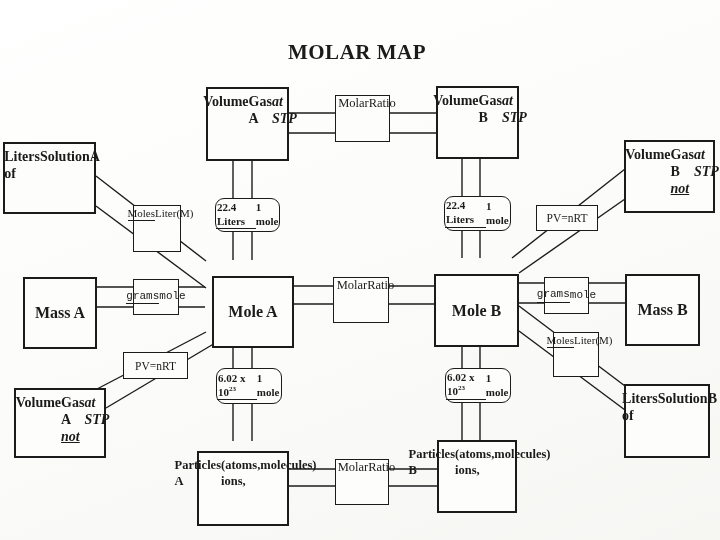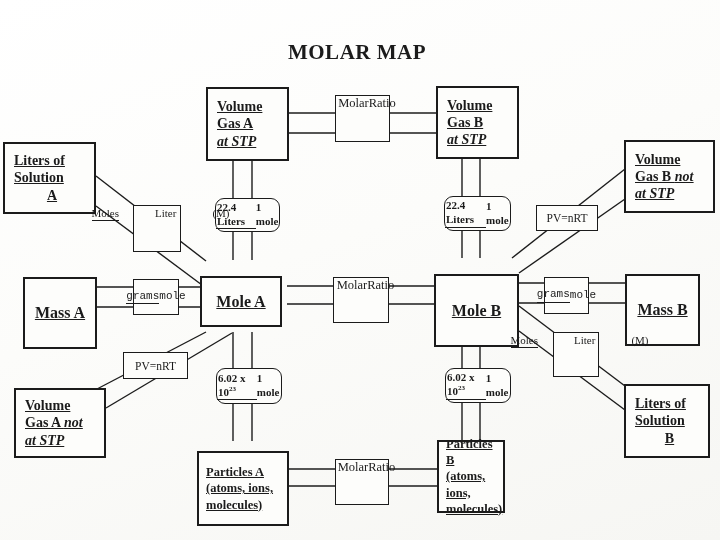--- a/index.html
+++ b/index.html
@@ -13,40 +13,39 @@
     position:relative;width:720px;height:540px;
     background:linear-gradient(160deg,#ffffff 0%,#fcfcfa 45%,#f6f6f3 100%);
     color:#1b1b1b;
   }
   #wires{position:absolute;left:0;top:0;width:720px;height:540px;}
   .node{
     position:absolute;
     background:#fdfdfb;
     border:2px solid #1b1b1b;
     box-sizing:border-box;
-    display:flex;flex-direction:column;justify-content:center;
+    display:flex;flex-direction:row;justify-content:center;
     font-weight:bold;
     line-height:1.22;
-    text-decoration:underline;
   }
   .node.big{font-size:14px;padding:4px 4px 4px 9px;}
   .node.center{align-items:center;justify-content:center;font-size:16px;padding:0;margin-top:16px;}
   .node.particles{font-size:12.5px;padding:4px 2px 4px 7px;line-height:1.3;}
   .small{
     position:absolute;
     background:#fdfdfb;
     border:1.5px solid #1b1b1b;
     box-sizing:border-box;
     display:flex;flex-direction:row;justify-content:center;align-items:center;
     font-weight:normal;
   }
   .small.ratio{font-size:12.5px;line-height:1.25;align-items:flex-start;padding-left:9px;}
   .small.frac{font-size:11px;font-weight:bold;line-height:1.25;border-radius:9px;}
   .small.frac .bar{border-bottom:1.2px solid #1b1b1b;padding:0 1px;}
-  .small.molarity{font-size:11px;line-height:1.3;align-items:flex-start;padding-left:7px;gap:36px;}
+  .small.molarity{font-size:11px;line-height:1.3;align-items:flex-start;padding-left:7px;}
   .small.molarity .bar{border-bottom:1.2px solid #1b1b1b;}
   .small.gpm{font-size:11px;line-height:1.25;font-family:Liberation Mono, monospace;}
   .small.gpm .bar{border-bottom:1.2px solid #1b1b1b;}
   .small.pv{font-size:11.5px;}
   sup{font-size:7px;vertical-align:super;line-height:0;}
   .it{font-style:italic;}
   .notword{font-style:italic;text-decoration:underline;}
   .ctr{text-align:center;}
   #title{
     position:absolute;top:40px;left:0;width:714px;
@@ -155,21 +154,21 @@
 
   <div class="node center" style="left:23px;top:261px;width:74px;height:72px;">
     <span>Mass A</span>
   </div>
 
   <div class="small gpm" style="left:133px;top:279px;width:46px;height:36px;">
     <span class="bar">grams</span>
     <span>mole</span>
   </div>
 
-  <div class="node center" style="left:200px;top:260px;width:82px;height:51px;">
+  <div class="node center" style="left:212px;top:260px;width:82px;height:72px;">
     <span>Mole A</span>
   </div>
 
   <div class="small ratio" style="left:333px;top:277px;width:56px;height:46px;">
     <span>Molar</span>
     <span>Ratio</span>
   </div>
 
   <div class="node center" style="left:434px;top:258px;width:85px;height:73px;">
     <span>Mole B</span>
@@ -220,19 +219,19 @@
     <span>Particles A</span>
     <span>(atoms, ions,</span>
     <span>molecules)</span>
   </div>
 
   <div class="small ratio" style="left:335px;top:459px;width:54px;height:46px;">
     <span>Molar</span>
     <span>Ratio</span>
   </div>
 
-  <div class="node particles" style="left:437px;top:440px;width:68px;height:73px;">
+  <div class="node particles" style="left:437px;top:440px;width:80px;height:73px;">
     <span>Particles B</span>
     <span>(atoms, ions,</span>
     <span>molecules)</span>
   </div>
 
 </div>
 
 </body></html>

